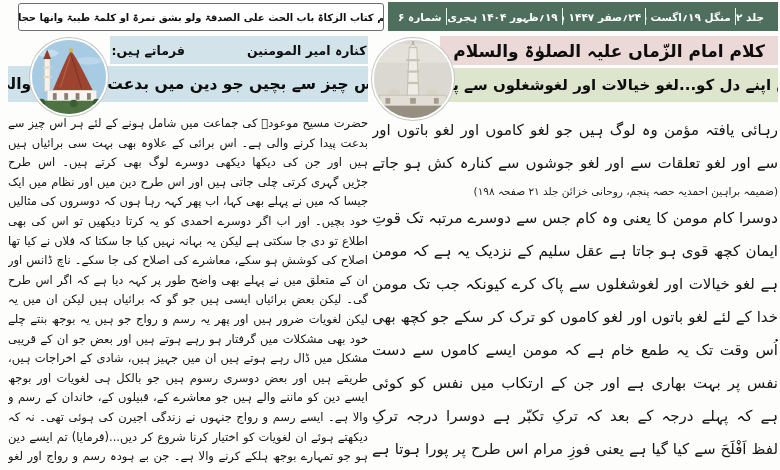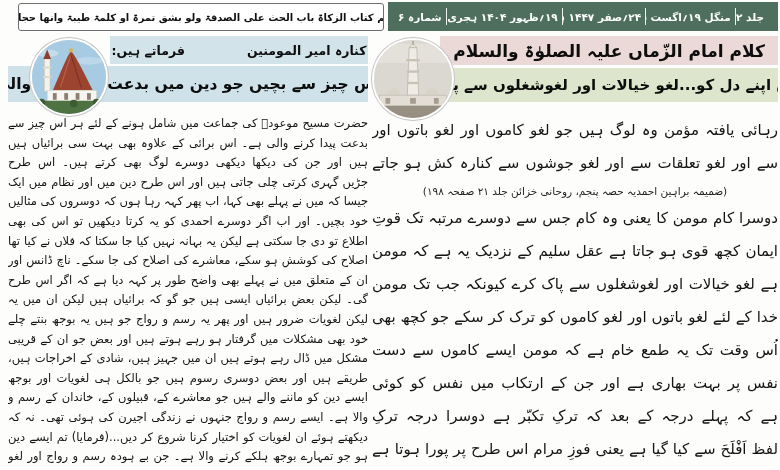--- a/index.html
+++ b/index.html
@@ -45,21 +45,21 @@
   .k-kicker  { left:68px; top:0;    width:338px; height:29px; background:#ead9d6; font-size:17px; }
   .k-head    { left:68px; top:32px; width:338px; height:34px; background:#dde6cc; font-size:15px; }
   .k-body    { position:absolute; left:0; top:78px; width:406px; }
   .k-line {
     height:33px; line-height:33px; font-size:15px; overflow:hidden;
     direction:rtl; text-align:justify; text-align-last:justify;
   }
   .k-line.end { text-align-last:right; }
   .k-cite {
     height:22px; line-height:22px; font-size:10.5px; overflow:hidden;
-    direction:rtl; text-align:center; white-space:nowrap; color:#1c1c1c;
+    direction:rtl; text-align:right; white-space:nowrap; color:#1c1c1c;
   }
   
   .h-photo { left:22px; top:2px; width:78px; height:78px; }
   .h-attr  { left:102px; top:0;   width:258px; height:28px; background:#d2e4ea; font-size:12.5px; }
   .h-attr .sup { font-size:8px; vertical-align:4px; padding:0 3px;margin-top:36px; }
   .h-head  { left:0; top:30px; width:360px; height:36px; background:#cfe2e9; font-size:15.5px; }
   .h-body  { position:absolute; left:0; top:78px; width:360px; }
   .h-line {
     height:19.6px; line-height:19.6px; font-size:11.5px; overflow:hidden;
     direction:rtl; text-align:justify; text-align-last:justify;

